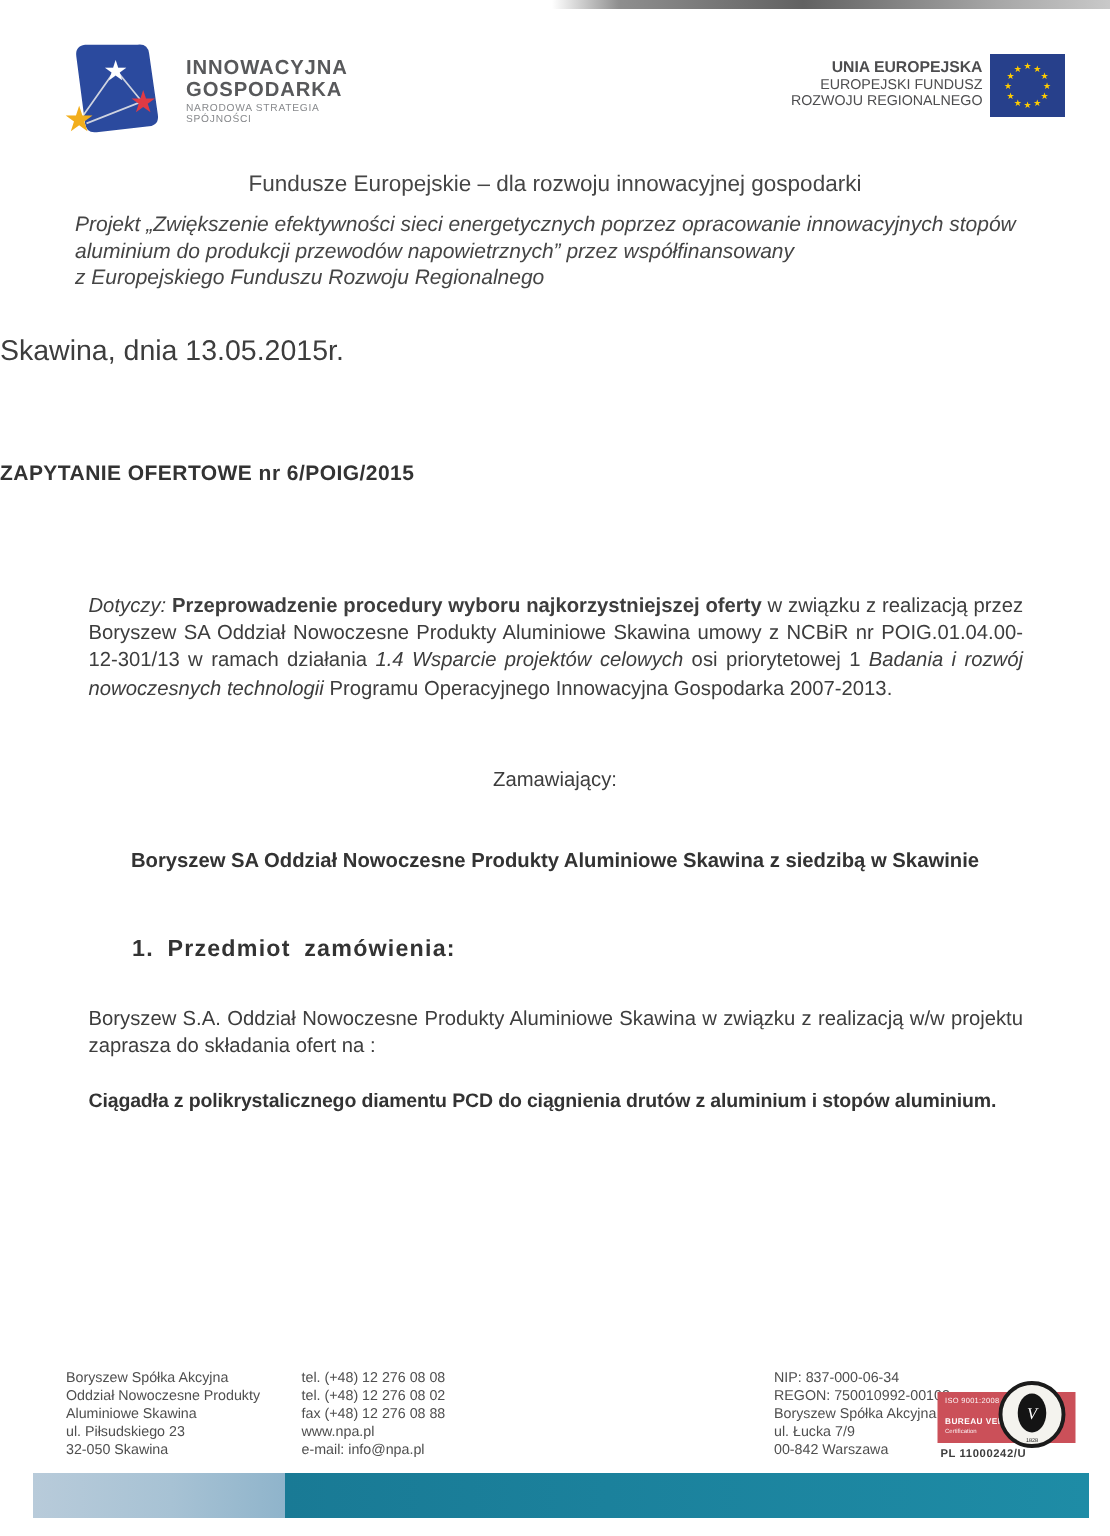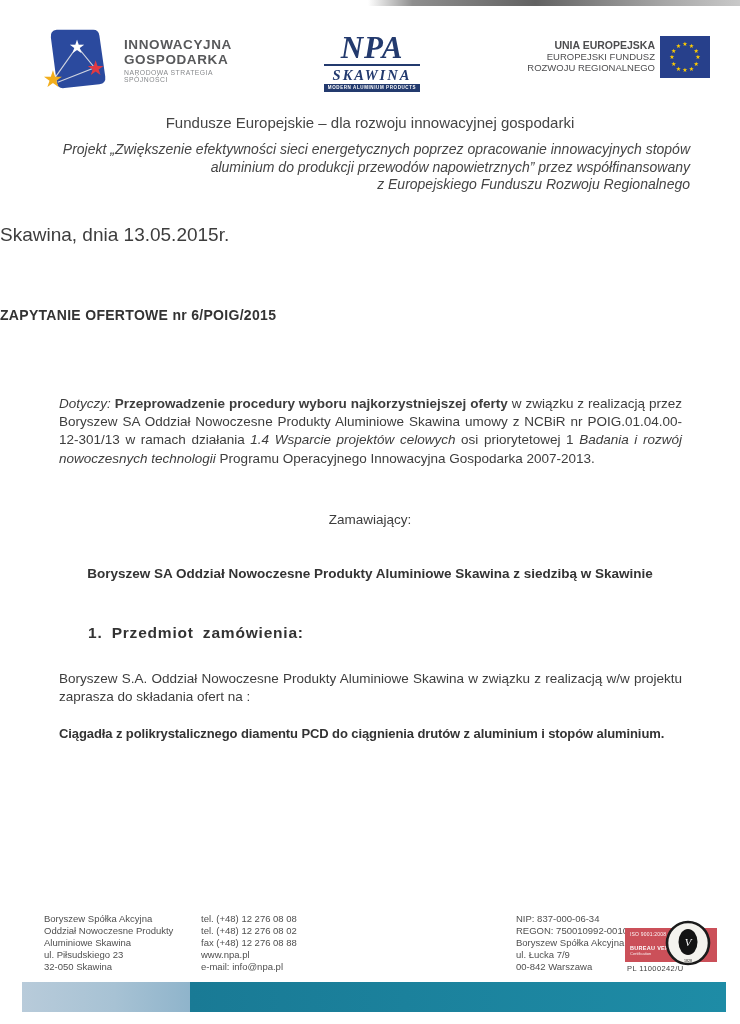--- a/index.html
+++ b/index.html
@@ -33,21 +33,21 @@
     letter-spacing:.6px;font-weight:bold;}
 
   .eu-logo{top:36px;left:520px;width:190px;display:flex;align-items:flex-start;}
   .eu-text{width:135px;text-align:right;margin-top:3px;}
   .eu-l1{font-weight:bold;font-size:10.5px;line-height:12px;color:#4d4d4f;}
   .eu-l2{font-size:9.5px;line-height:11px;color:#4d4d4f;}
   .eu-flag{margin-left:5px;width:50px;height:42px;flex:0 0 auto;}
 
   
   .motto{top:114px;left:0;width:740px;text-align:center;font-size:15px;color:#454545;}
-  .project{top:141px;left:50px;width:640px;text-align:right;font-style:italic;
+  .project{top:141px;left:50px;width:640px;text-align:left;font-style:italic;
     font-size:14px;line-height:17.5px;color:#454545;}
   .date-line{top:224px;left:0;width:670px;font-size:19px;color:#3d3d3d;}
   .doc-title{top:307px;left:0;width:740px;font-weight:bold;font-size:14px;letter-spacing:.3px;color:#333;}
   .dotyczy{top:395px;left:59px;width:623px;font-size:13.5px;line-height:18.2px;text-align:justify;color:#3d3d3d;}
   .it{font-style:italic;}
   .bd{font-weight:bold;}
   .ordering-label{top:512px;left:0;width:740px;text-align:center;font-size:13.5px;color:#3d3d3d;}
   .ordering-name{top:566px;left:0;width:740px;text-align:center;font-size:13.5px;font-weight:bold;color:#333;}
   .sec1-heading{top:624px;left:88px;font-size:15.5px;font-weight:bold;letter-spacing:.8px;word-spacing:4px;color:#333;}
   .sec1-para{top:670px;left:59px;width:623px;font-size:13.5px;line-height:18.2px;text-align:justify;color:#3d3d3d;}
@@ -60,21 +60,21 @@
   .fcol-reg{left:295px;font-size:9px;}
   .fcol-tax{left:500px;}
   .f-indent{padding-left:40px;}
 
   .cert-box{top:928px;left:625px;width:92px;height:34px;background:#cb5059;color:#fff;
     padding:3px 0 0 5px;box-sizing:border-box;}
   .cert-iso{font-size:5px;line-height:6px;letter-spacing:.2px;opacity:.95;}
   .cert-org{font-size:5.5px;line-height:6px;font-weight:bold;margin-top:8px;letter-spacing:.3px;}
   .cert-sub{font-size:4px;line-height:5px;opacity:.9;}
   .cert-seal{top:920px;left:665px;width:46px;height:46px;}
-  .cert-number{top:964px;left:627px;font-size:7.5px;letter-spacing:.4px;color:#3d3d3d;font-weight:normal;}
+  .cert-number{top:964px;left:627px;font-size:7.5px;letter-spacing:.4px;color:#3d3d3d;font-weight:bold;}
 
   .bar-light{top:982px;left:22px;width:168px;height:30px;
     background:linear-gradient(90deg,#b8cbda 0%,#a7c2d4 55%,#8fb4cb 100%);}
   .bar-teal{top:982px;left:190px;width:536px;height:30px;
     background:linear-gradient(90deg,#197a95 0%,#1b819c 40%,#1e8ca6 100%);}
 </style>
 </head>
 <body>
 
 <div class="page">
@@ -89,26 +89,20 @@
       <text class="star" x="56" y="51" font-size="21" fill="#e03a44">★</text>
       <text class="star" x="12" y="64" font-size="24" fill="#f2ae1c">★</text>
     </svg>
     <div class="ig-text">
       <div class="ig-name">INNOWACYJNA</div>
       <div class="ig-name">GOSPODARKA</div>
       <div class="ig-tag">NARODOWA STRATEGIA SPÓJNOŚCI</div>
     </div>
   </div>
 
-  <div class="abs npa-logo">
-    <div class="npa-acronym">NPA</div>
-    <div class="npa-rule"></div>
-    <div class="npa-city">SKAWINA</div>
-    <div class="npa-bar">MODERN ALUMINIUM PRODUCTS</div>
-  </div>
 
   <div class="abs eu-logo">
     <div class="eu-text">
       <div class="eu-l1">UNIA EUROPEJSKA</div>
       <div class="eu-l2">EUROPEJSKI FUNDUSZ</div>
       <div class="eu-l2">ROZWOJU REGIONALNEGO</div>
     </div>
     <svg class="eu-flag" viewBox="0 0 50 42">
       <rect x="0" y="0" width="50" height="42" fill="#27408b"></rect>
       <g id="eu-stars">

